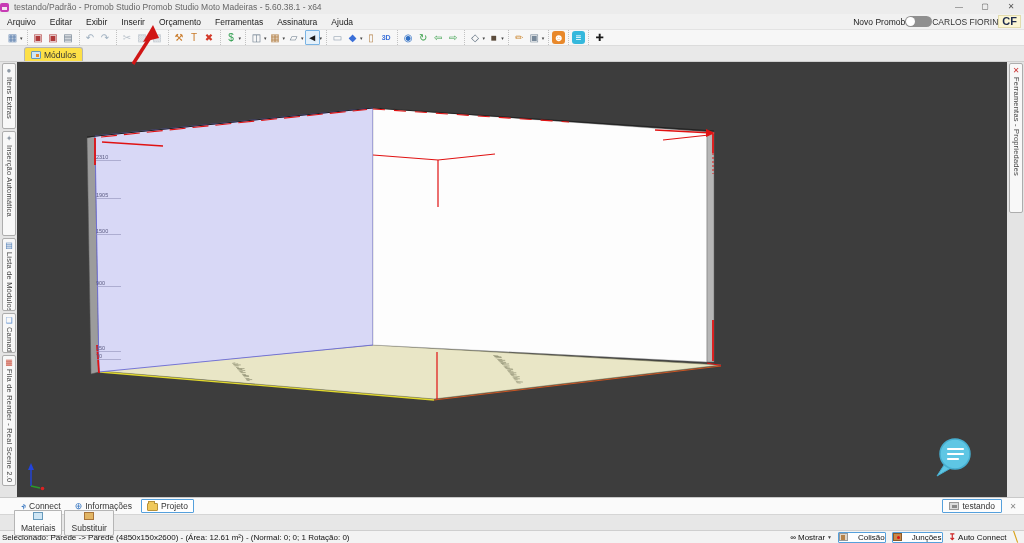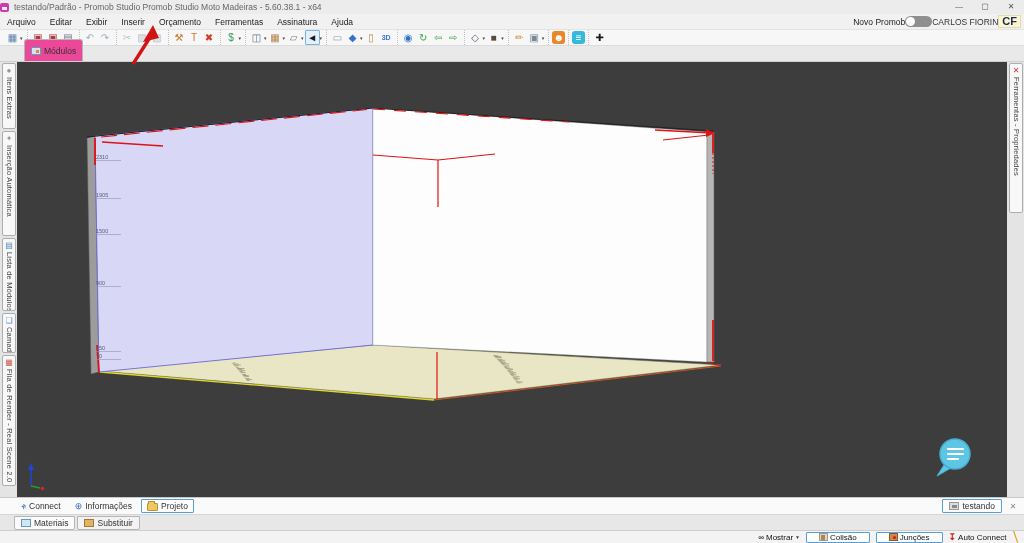--- a/index.html
+++ b/index.html
@@ -32,23 +32,23 @@
   .tb-group { display:flex; align-items:center; padding:0 3px; border-left:1px dotted #c2c2c2; height:15px; }
   .tb-group:first-child { border-left:none; }
   .tb-icon { display:inline-flex; align-items:center; justify-content:center;
     width:15px; height:15px; font-size:10px; line-height:15px; }
   .tb-icon.selected { border:1px solid #7ab4e4; background:#e4f1fb; border-radius:1px; }
   .tb-caret { font-size:5px; color:#444; margin:0 1px 0 0; }
 
   
   .modulos-row { height:16px; background:#e9e9e9; border-bottom:1px solid #cfcfcf;
     display:flex; align-items:flex-end; padding-left:24px; }
-  .modulos-tab { display:flex; align-items:center; gap:3px; background:#ec4899;
+  .modulos-tab { display:flex; align-items:center; gap:3px; background:#fde047;
     border:1px solid #b5b5b5; border-bottom:none; border-radius:3px 3px 0 0;
-    font-size:8.5px; color:#333; padding:1px 6px; height:22px; }
+    font-size:8.5px; color:#333; padding:1px 6px; height:14px; }
   .mini-chip { width:10px; height:8px; background:#cfe6f5; border:1px solid #6699bb;
     border-radius:1px; position:relative; flex:none; }
   .mini-chip i { position:absolute; right:1px; bottom:1px; width:3px; height:3px; background:#e8882a; }
 
   
   .main { display:flex; height:435px; }
   .side-strip { width:17px; background:#e4e4e4; position:relative; flex:none; }
   .vtab { position:absolute; left:2px; width:14px; background:#f8f8f8;
     border:1px solid #adadad; border-radius:2px; display:flex; flex-direction:column;
     align-items:center; padding-top:2px; overflow:hidden; }
@@ -77,34 +77,34 @@
   .icon-globe { color:#3a78c2; font-size:9px; }
   .folder-chip { width:11px; height:8px; background:#f0c95c; border:1px solid #b8923a;
     border-radius:1px; position:relative; flex:none; margin-top:1px; }
   .folder-chip::before { content:""; position:absolute; top:-3px; left:0; width:5px; height:2px;
     background:#f0c95c; border:1px solid #b8923a; border-bottom:none; }
   .doc-chip { width:10px; height:8px; background:#dcdcdc; border:1px solid #999; position:relative; flex:none; }
   .doc-chip i { position:absolute; left:2px; top:2px; width:5px; height:3px; background:#8a8a8a; }
 
   .bottom2 { height:16px; background:#e7e7e7; display:flex; align-items:center;
     padding-left:14px; gap:2px; font-size:8.5px; color:#333; border-top:1px solid #d5d5d5; }
-  .mtab { display:flex; align-items:center; gap:3px; padding:1px 6px; height:14px;
-    background:#f3f3f3; border:1px solid #b5b5b5; border-radius:0 0 2px 2px; }
+  .mtab { display:flex; align-items:center; gap:3px; padding:1px 6px; height:26px;
+    background:#f3f3f3; border:1px solid #b5b5b5; border-radius:0 0 2px 2px;flex-direction:column; }
   .mtab.active { background:#fbfbfb; }
   .mat-chip { width:10px; height:8px; background:#cfe6f5; border:1px solid #6699bb; flex:none; }
   .sub-chip { width:10px; height:8px; background:#e2b564; border:1px solid #a8743a; flex:none; }
 
   .statusbar { height:13px; background:#f3f3f3; border-top:1px solid #cfcfcf;
     display:flex; align-items:center; font-size:8px; color:#111; padding:0 6px 0 2px; }
   .status-right { margin-left:auto; display:flex; align-items:center; gap:6px; }
   .mostrar { display:flex; align-items:center; gap:2px; }
   .glasses { font-weight:bold; color:#333; font-size:8px; }
   .sm-caret { font-size:5px; color:#444; }
-  .sbtn { display:flex; align-items:center; gap:2px; border:1px solid #55a0dc;
-    background:#fdfeff; padding:0 12px; height:11px; border-radius:1px; }
+  .sbtn { display:flex; align-items:center; gap:10px; border:1px solid #55a0dc;
+    background:#fdfeff; padding:0 0; height:11px; border-radius:1px; }
   .colisao-chip { width:9px; height:8px; background:#e0d6c8; border:1px solid #999;
     position:relative; flex:none; }
   .colisao-chip i { position:absolute; left:1px; top:1px; width:4px; height:5px; background:#b5834a; }
   .juncoes-chip { width:9px; height:8px; background:#c98a4a; border:1px solid #8a5a2a;
     position:relative; flex:none; }
   .juncoes-chip i { position:absolute; left:3px; top:2px; width:3px; height:3px;
     background:#e01212; border-radius:50%; }
   .plainbtn { display:flex; align-items:center; gap:2px; }
   .ar-icon { color:#cc2222; font-weight:bold; font-size:9px; }
   .wrench { color:#d9a21a; font-weight:bold; font-size:9px; transform:rotate(8deg); }
@@ -465,20 +465,21 @@
     <span class="mat-chip"></span>
     <span>Materiais</span>
   </span>
   <span class="mtab">
     <span class="sub-chip"></span>
     <span>Substituir</span>
   </span>
 </div>
 
 <div class="statusbar">
+  <span>Selecionado: Parede -&gt; Parede (4850x150x2600) - (Área: 12.61 m²) - (Normal: 0; 0; 1 Rotação: 0)</span>
   <span class="status-right">
     <span class="mostrar">
       <span class="glasses">∞</span>
       <span>Mostrar</span>
       <span class="sm-caret">▼</span>
     </span>
     <span class="sbtn">
       <span class="colisao-chip">
           <i></i>
         </span>

